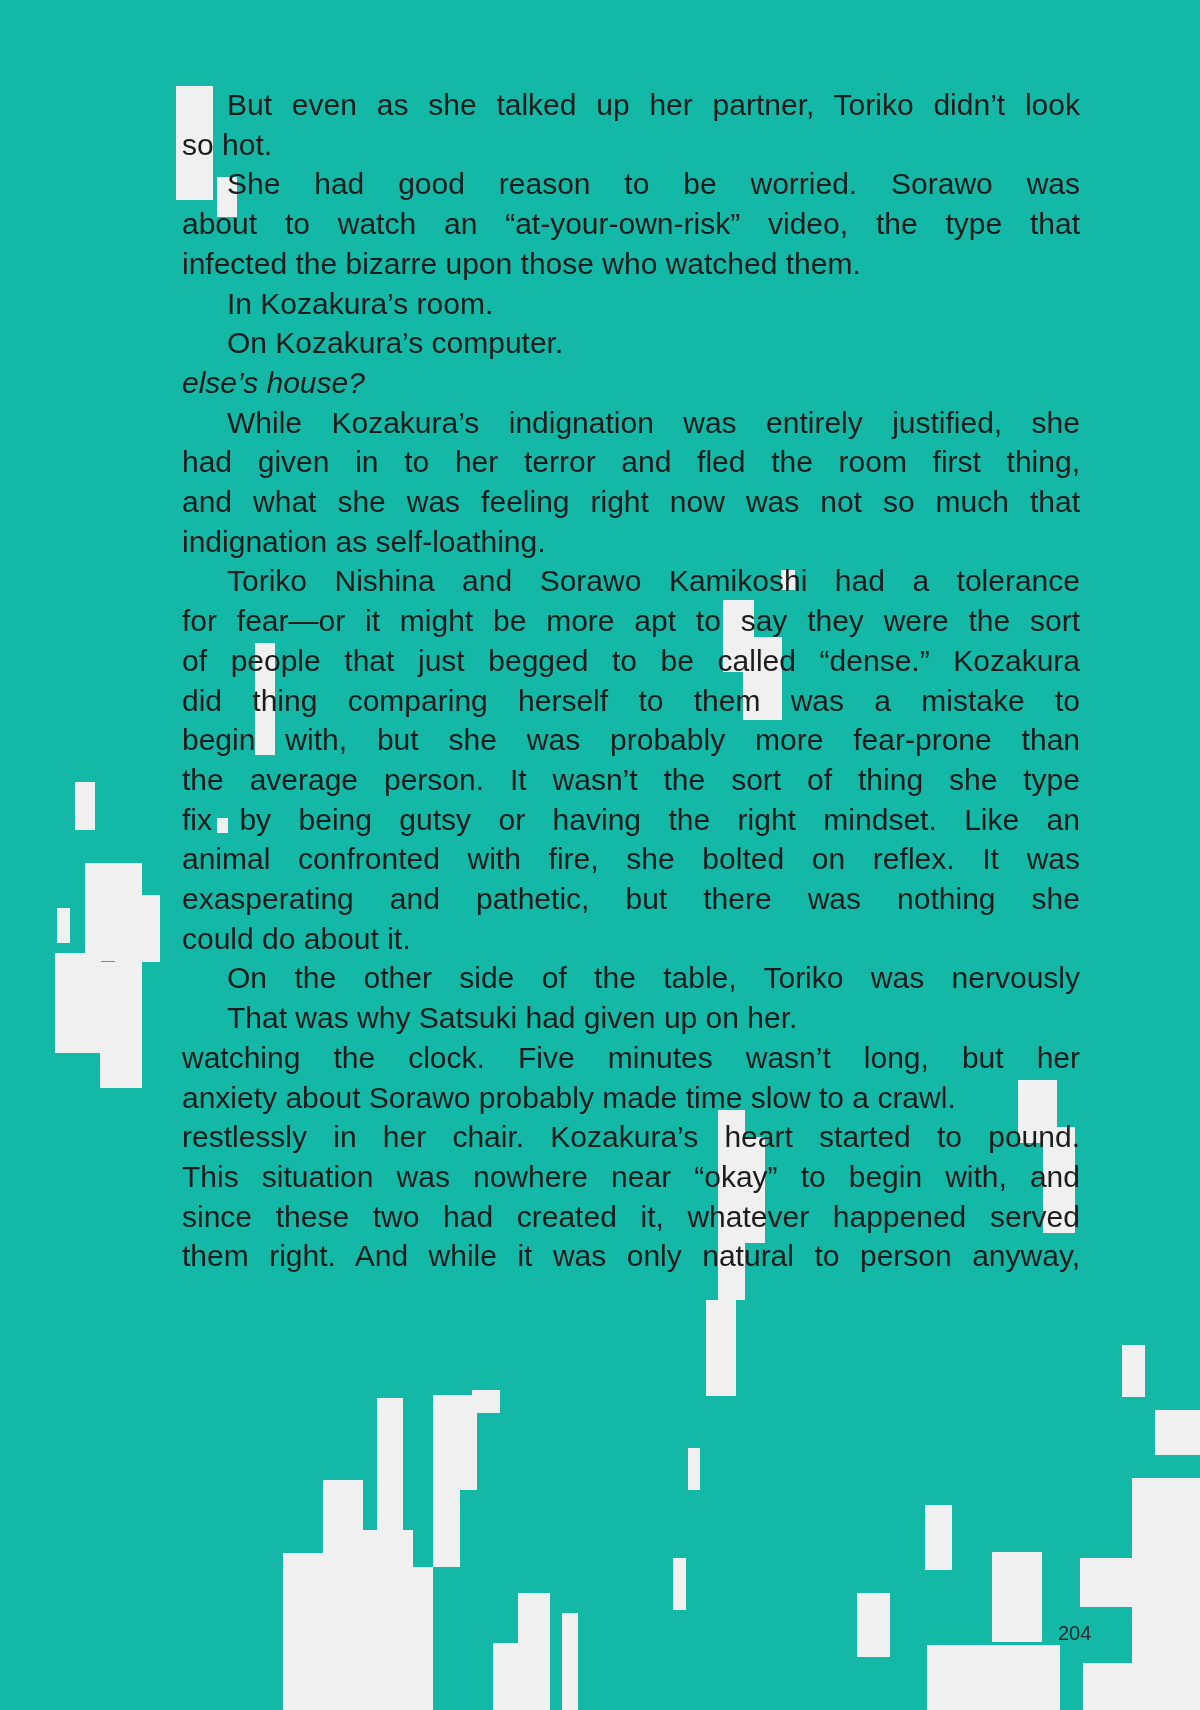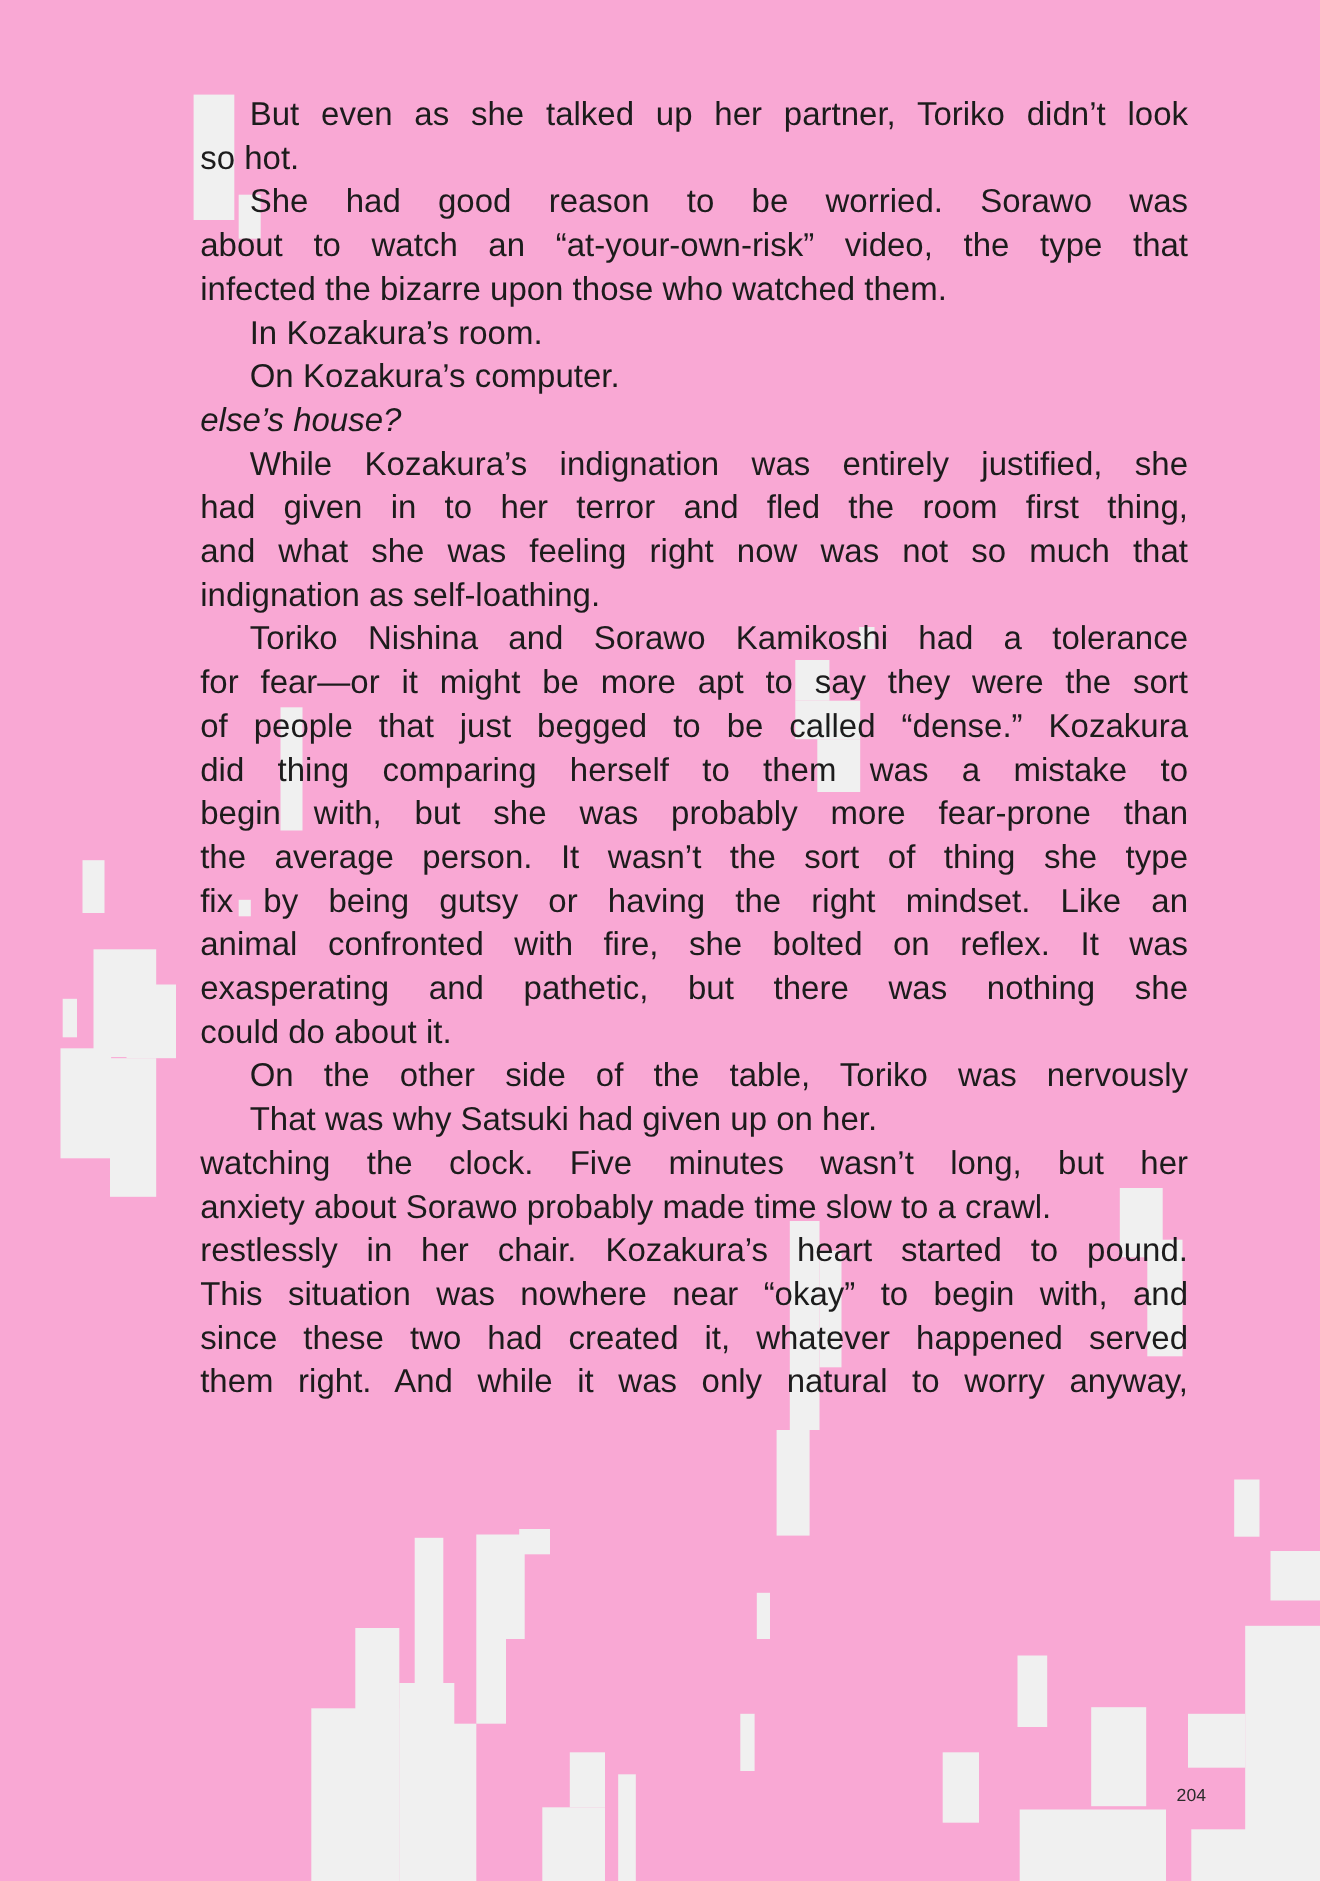--- a/index.html
+++ b/index.html
@@ -4,21 +4,21 @@
 <style>
   html, body {
     margin: 0;
     padding: 0;
     background: #ffffff;
   }
   .page {
     position: relative;
     width: 1200px;
     height: 1710px;
-    background: #f9a8d4;
+    background: #14b8a6;
     overflow: hidden;
     font-family: "Liberation Sans", sans-serif;
   }
   .pixel-layer {
     position: absolute;
     inset: 0;
     z-index: 1;
   }
   .pixel-block {
     position: absolute;
@@ -48,22 +48,22 @@
   }
   .line.italic {
     font-style: italic;
   }
   .page-number {
     position: absolute;
     left: 1058px;
     top: 1621px;
     z-index: 2;
     width: 50px;
-    text-align: center;
-    font-size: 16px;
+    text-align: left;
+    font-size: 20px;
     line-height: 24px;
     color: #2b2b2b;
   }
 </style>
 </head>
 <body>
 
 <div class="page">
   <div class="pixel-layer">
       <div class="pixel-block" style="left: 176px; top: 86px; width: 37px; height: 114px; background: rgb(240, 240, 240);"></div>
@@ -132,16 +132,16 @@
       <div class="line just">animal confronted with fire, she bolted on reflex. It was</div>
       <div class="line just">exasperating and pathetic, but there was nothing she</div>
       <div class="line">could do about it.</div>
       <div class="line first just">On the other side of the table, Toriko was nervously</div>
       <div class="line first">That was why Satsuki had given up on her.</div>
       <div class="line just">watching the clock. Five minutes wasn’t long, but her</div>
       <div class="line">anxiety about Sorawo probably made time slow to a crawl.</div>
       <div class="line just">restlessly in her chair. Kozakura’s heart started to pound.</div>
       <div class="line just">This situation was nowhere near “okay” to begin with, and</div>
       <div class="line just">since these two had created it, whatever happened served</div>
-      <div class="line just">them right. And while it was only natural to worry anyway,</div>
+      <div class="line just">them right. And while it was only natural to person anyway,</div>
     </div>
   <div class="page-number">204</div>
 </div>
 
 </body></html>

